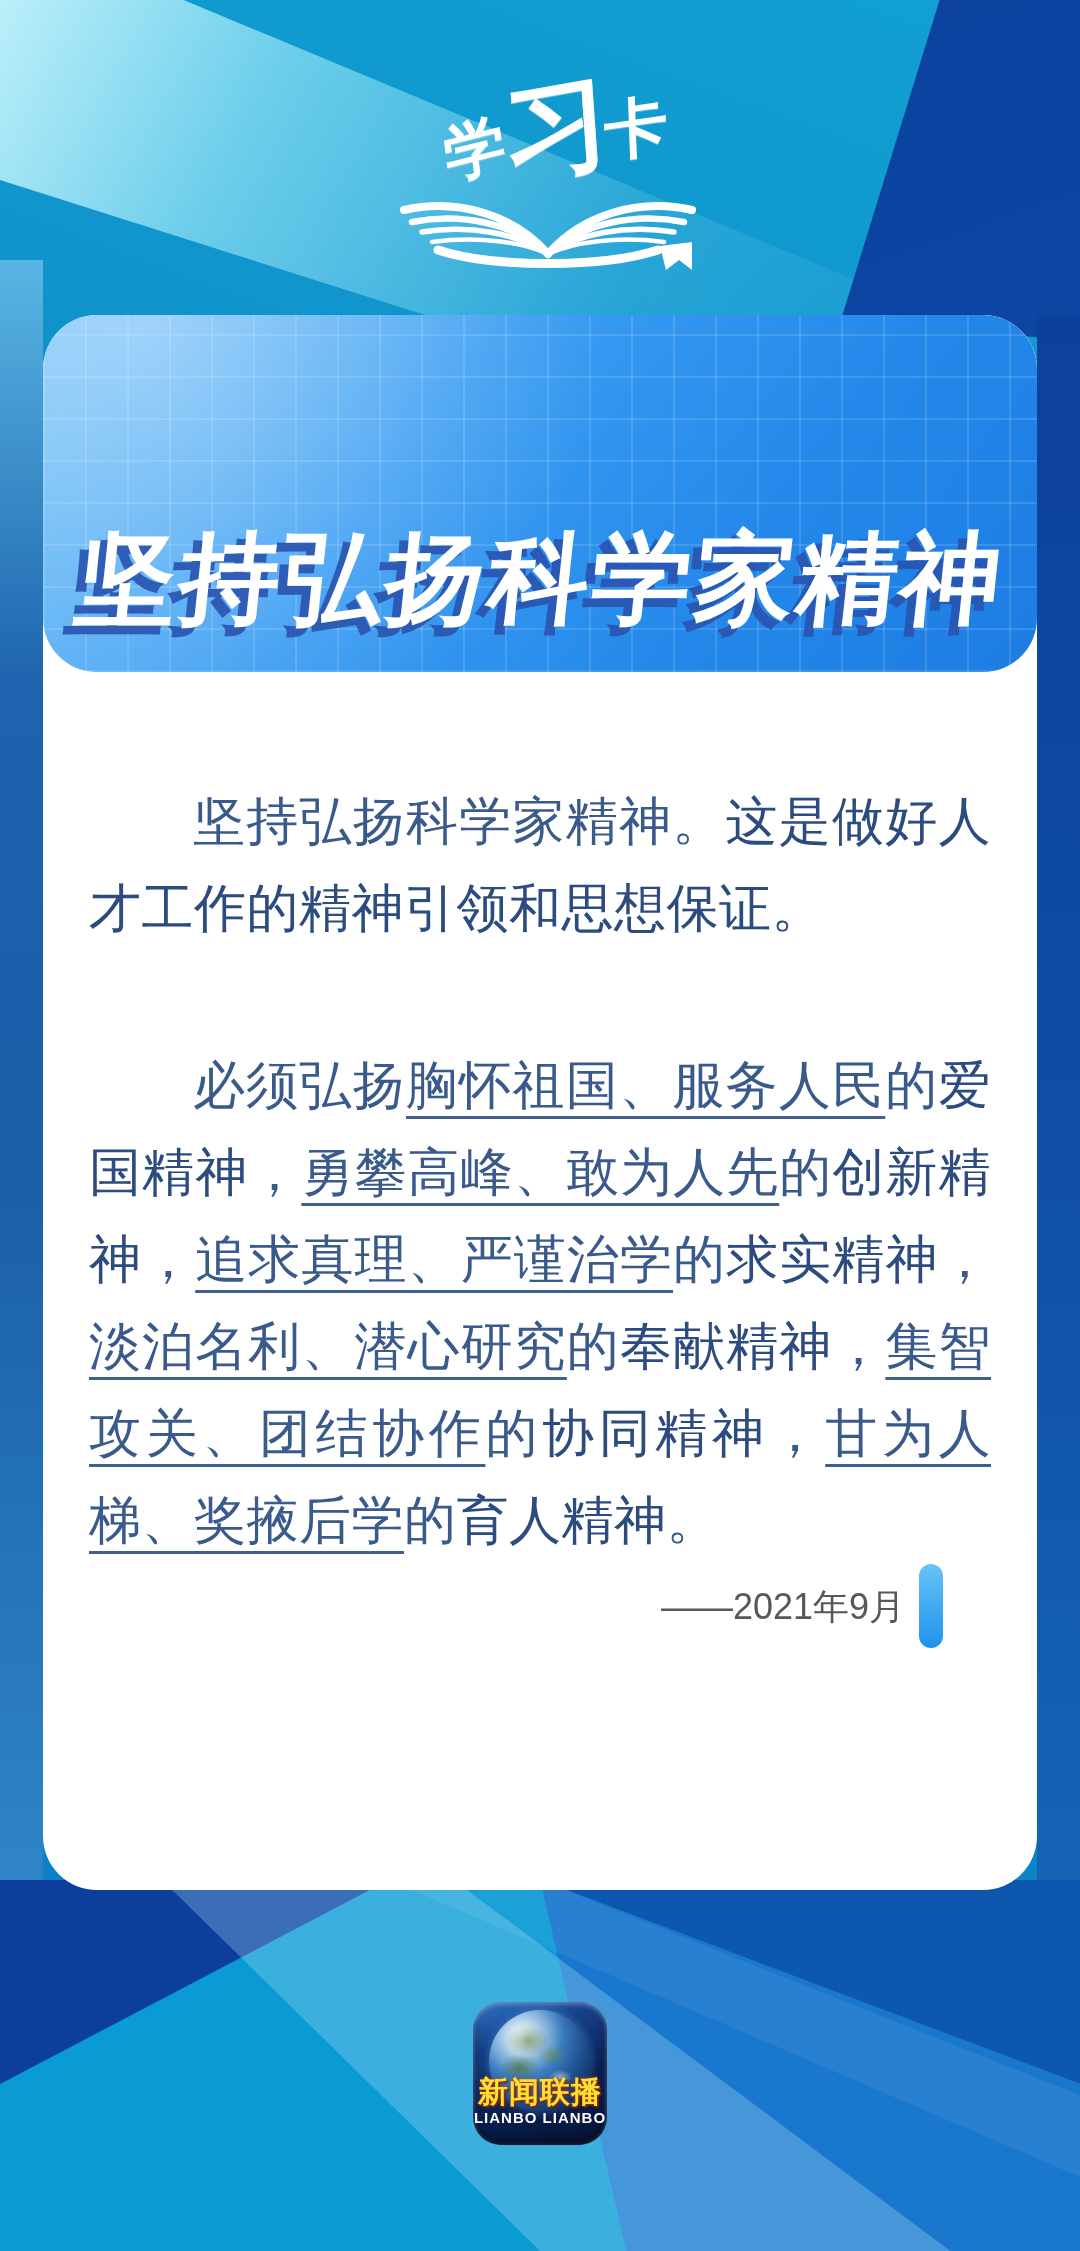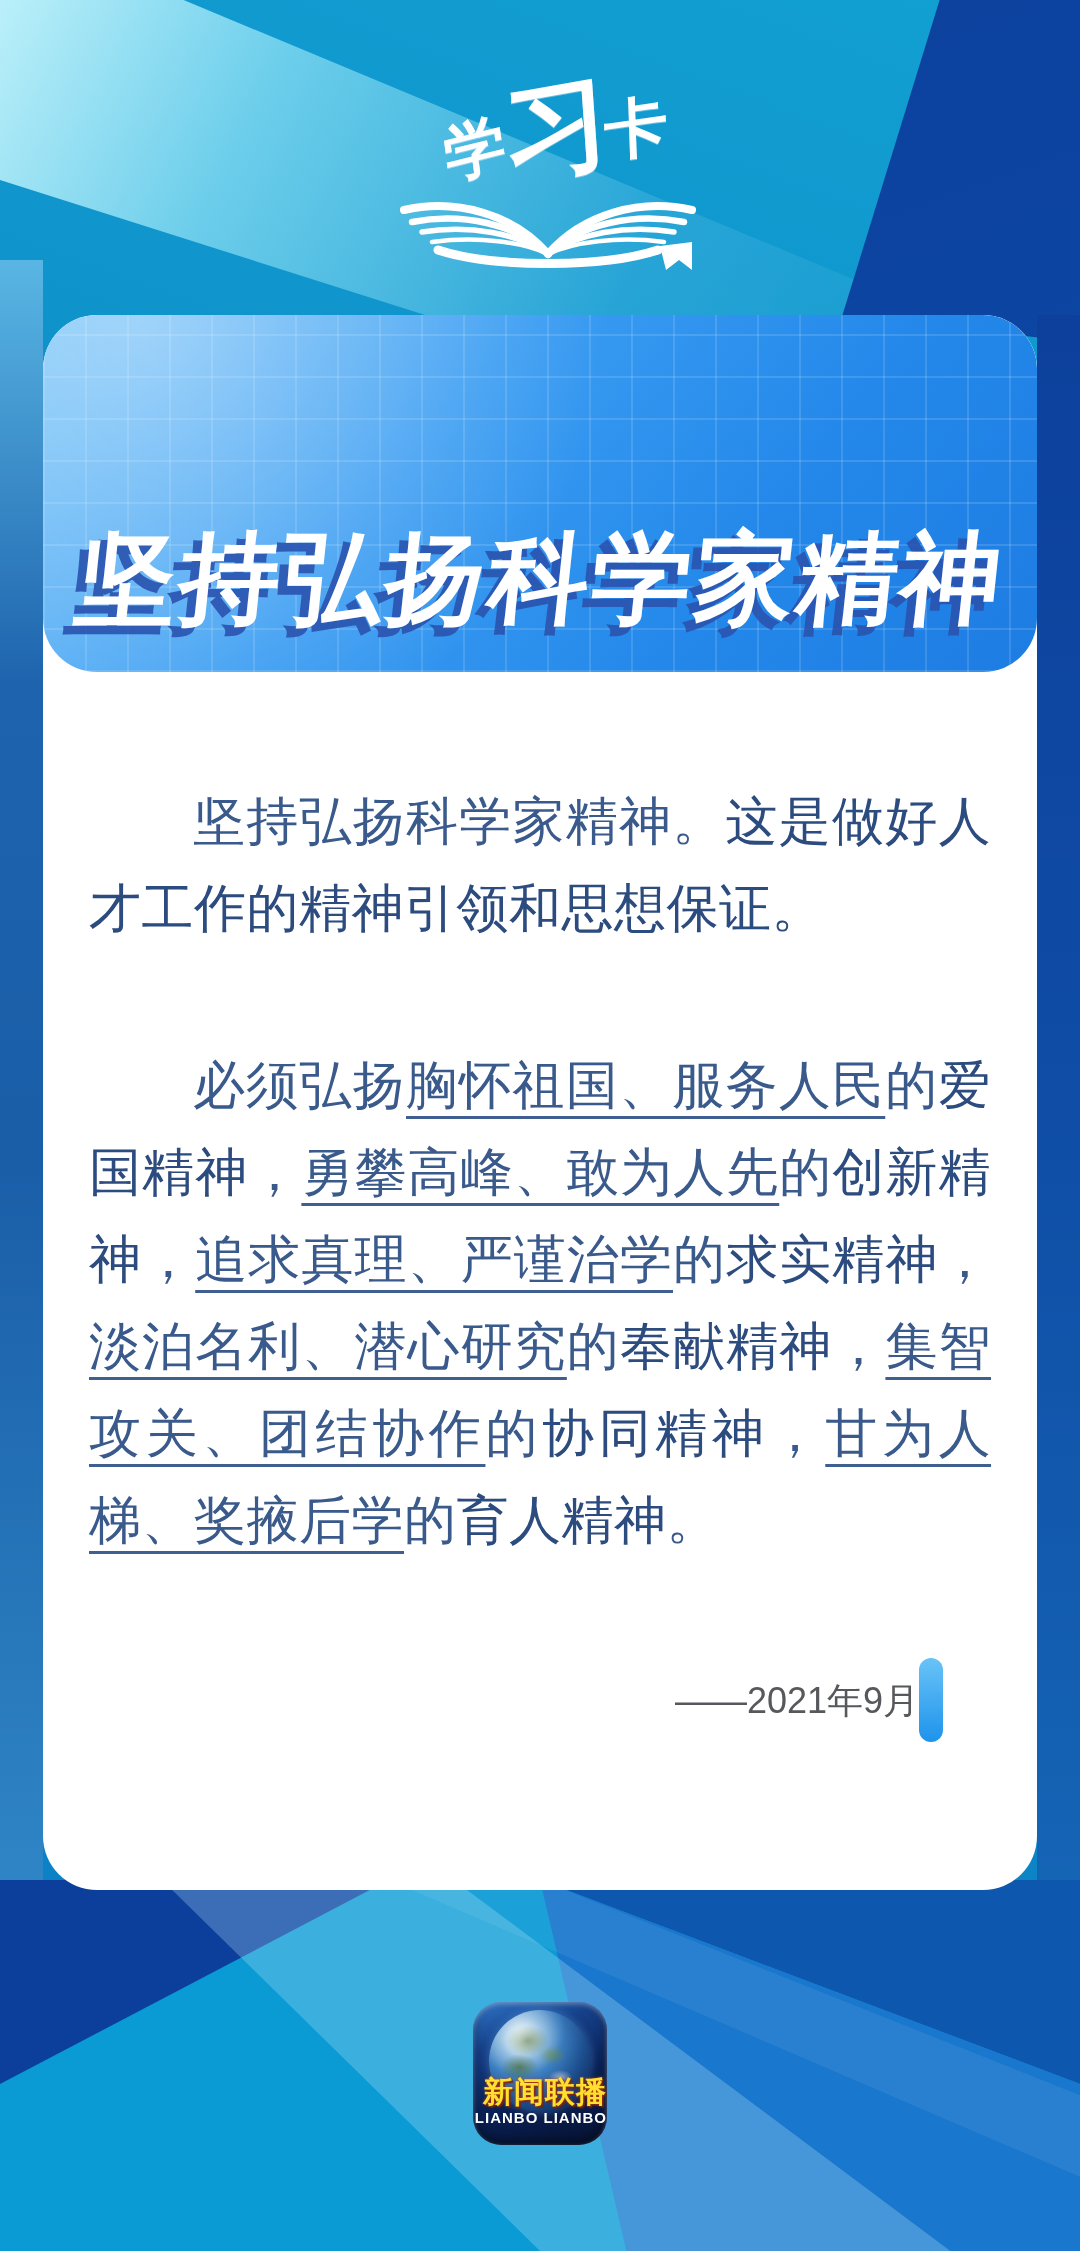--- a/index.html
+++ b/index.html
@@ -58,28 +58,28 @@
   .card-title{margin:0;color:#ffffff;font-size:100px;font-weight:900;
     letter-spacing:3px;white-space:nowrap;transform:skewX(-6deg);
     text-shadow:-9px 9px 0 rgba(42,85,176,.92);}
   .card-body{padding:106px 46px 0;box-sizing:border-box;}
   .body-para{font-size:52px;line-height:87px;color:#3a5a8c;margin:0;
     text-align:justify;text-indent:2em;letter-spacing:.5px;}
   .p1{margin-bottom:90px;}
   .seg-bold{font-weight:normal;color:#2c4b7e;}
   .seg-underline{text-decoration:underline;text-decoration-thickness:3px;
     text-underline-offset:13px;text-decoration-color:#3f5f90;}
-  .attribution{margin-top:94px;display:flex;justify-content:flex-end;
-    align-items:center;padding-right:48px;}
+  .attribution{display:flex;justify-content:flex-end;
+    align-items:center;gap:14px;padding-right:48px;}
   .attr-text{text-align:right;color:#57585b;font-size:36px;line-height:55px;}
   .attr-bar{width:24px;height:84px;border-radius:12px;
     background:linear-gradient(180deg,#69c3f7 0%,#1e93ec 100%);}
   
   .nl-icon{position:absolute;left:473px;top:2002px;width:134px;height:143px;
-    border-radius:28px;overflow:hidden;text-align:right;
+    border-radius:28px;overflow:hidden;text-align:center;
     background:linear-gradient(160deg,#3077c9 0%,#16418a 26%,#0a2157 58%,#061333 100%);
     box-shadow:inset 0 2px 5px rgba(255,255,255,.35),inset 0 -5px 12px rgba(0,0,0,.45);}
   .globe{position:absolute;left:50%;top:8px;transform:translateX(-50%);
     width:102px;height:102px;border-radius:50%;
     background:radial-gradient(circle at 32% 28%,#eef8fd 0%,#c0dcec 9%,#74abd8 22%,#3d80c1 38%,#1d4f8f 62%,#0d2a5c 85%,#081c42 100%);
     box-shadow:0 0 10px rgba(120,190,255,.35);}
   .globe::before{content:"";position:absolute;inset:0;border-radius:50%;
     background:
       radial-gradient(ellipse 30px 22px at 38% 30%,rgba(74,112,62,.95),rgba(74,112,62,0) 70%),
       radial-gradient(ellipse 26px 18px at 30% 56%,rgba(62,102,56,.85),rgba(62,102,56,0) 72%),

